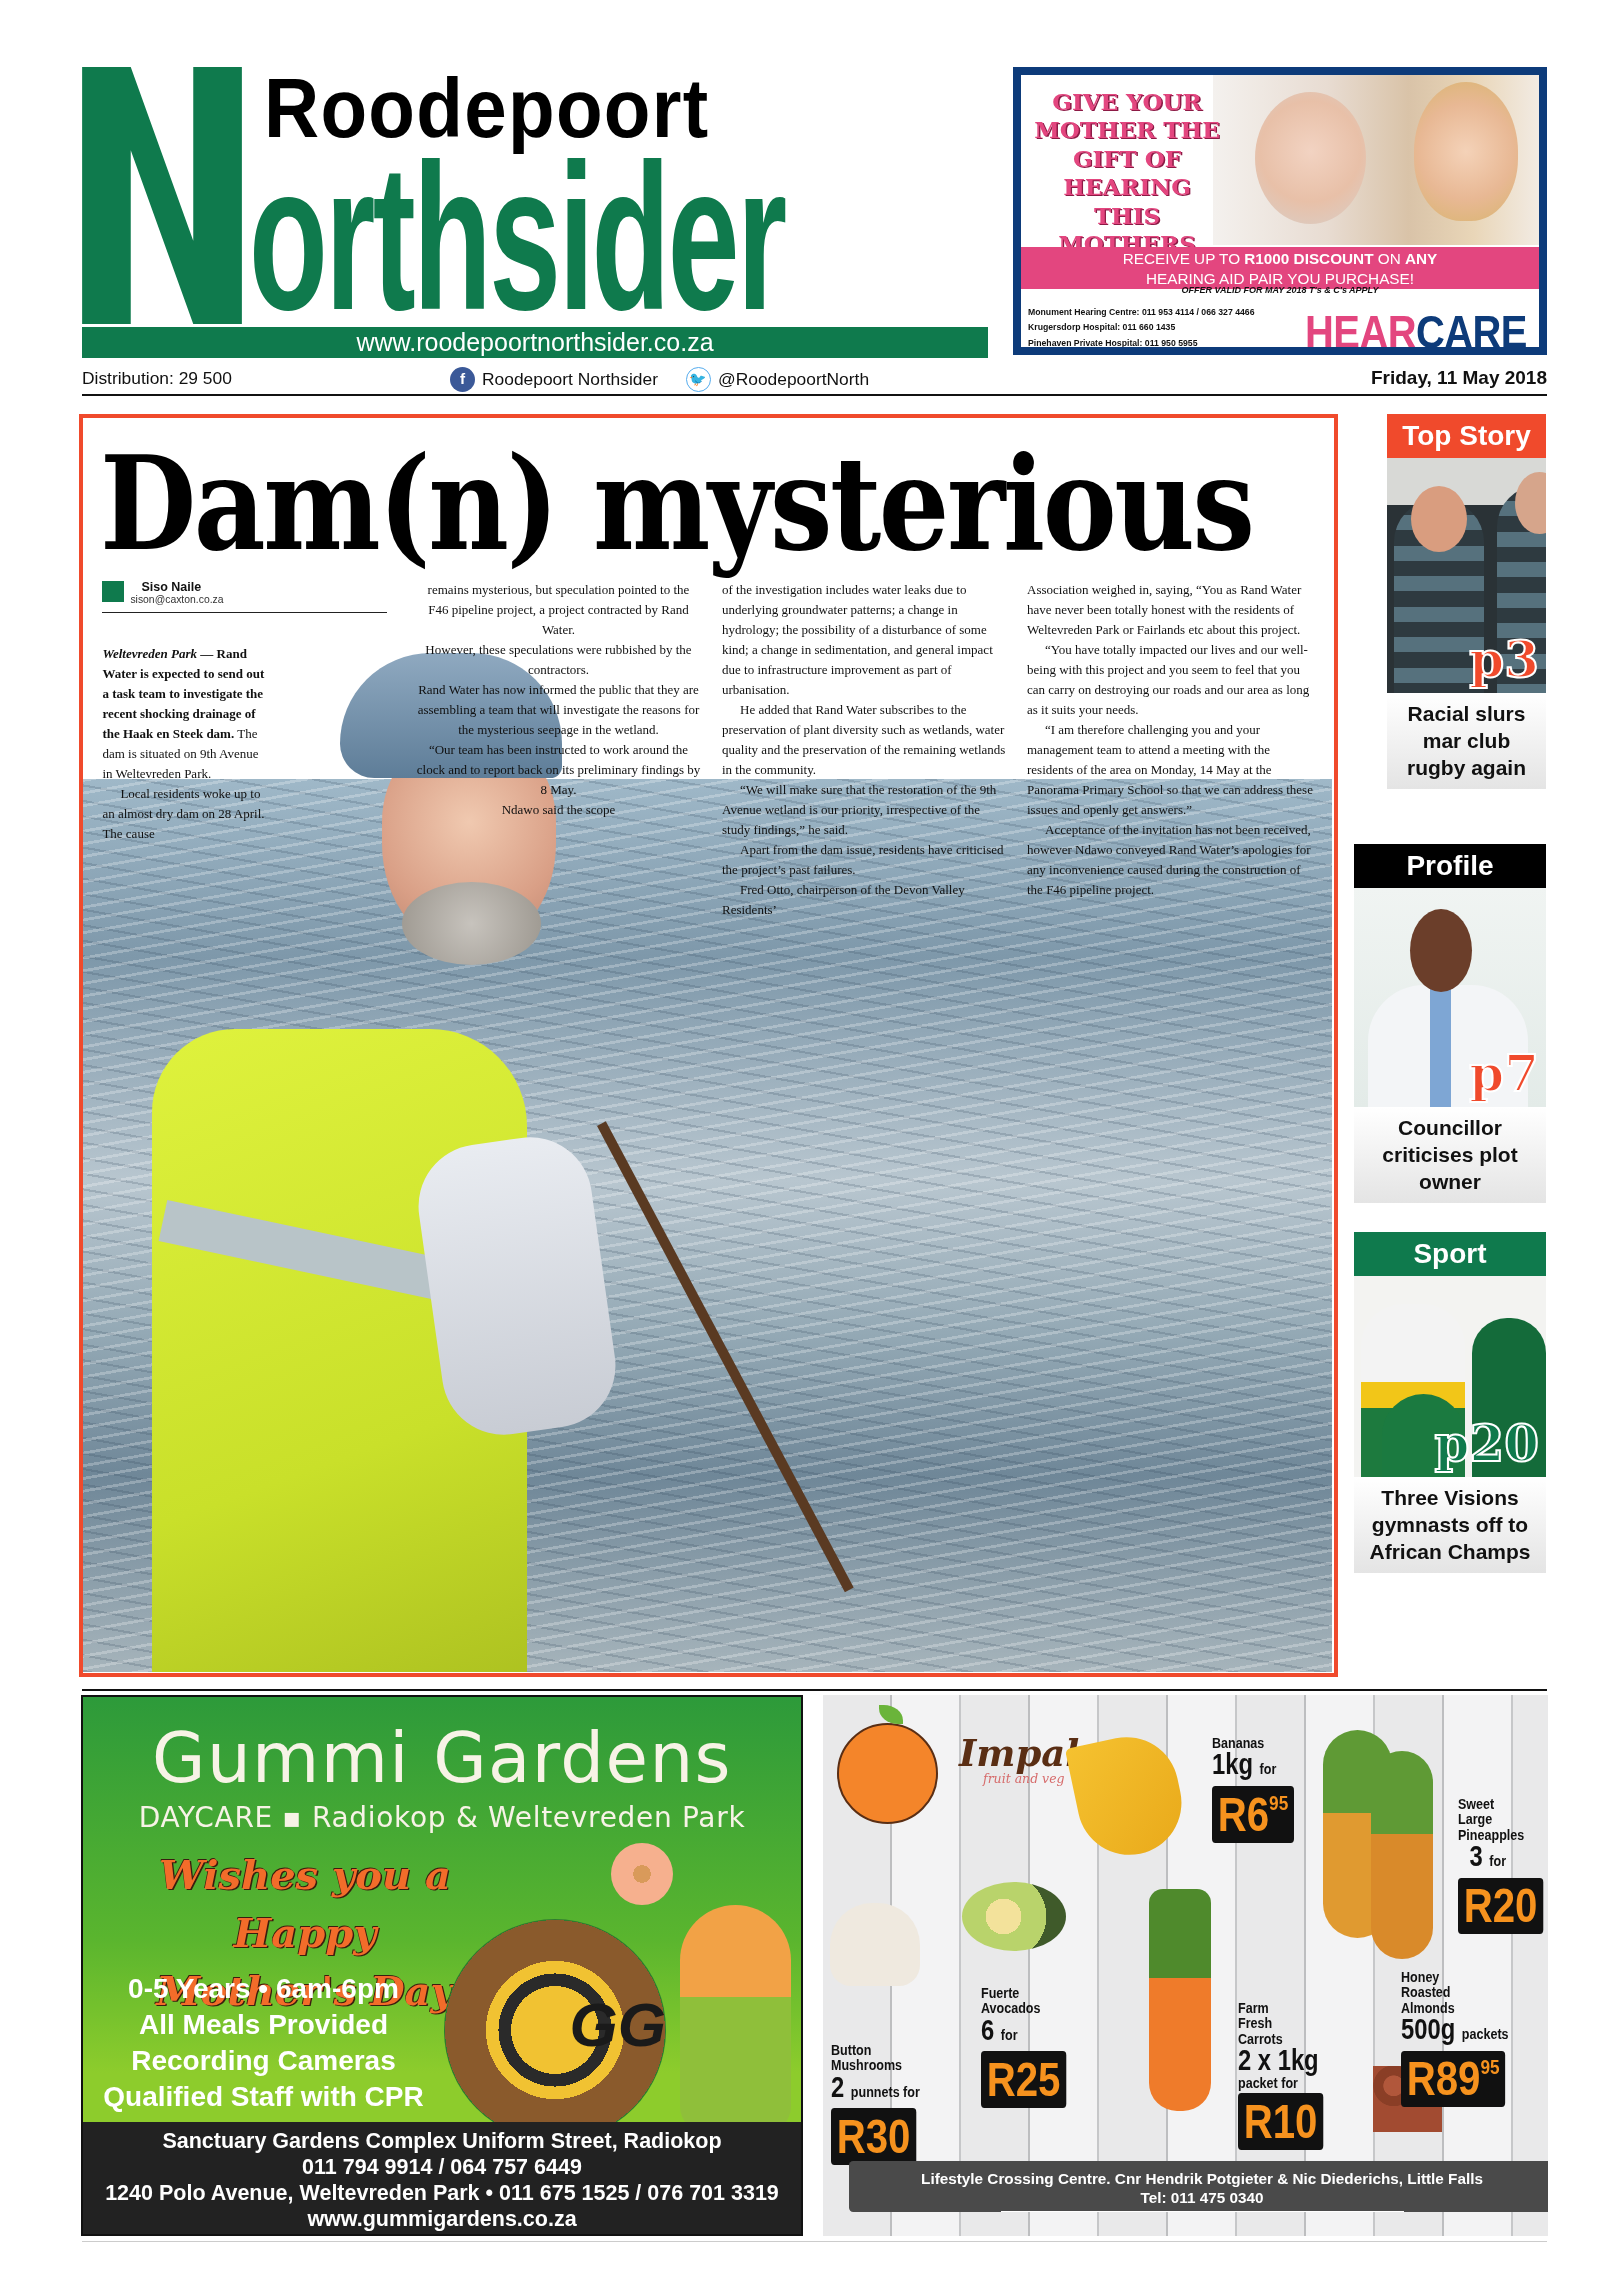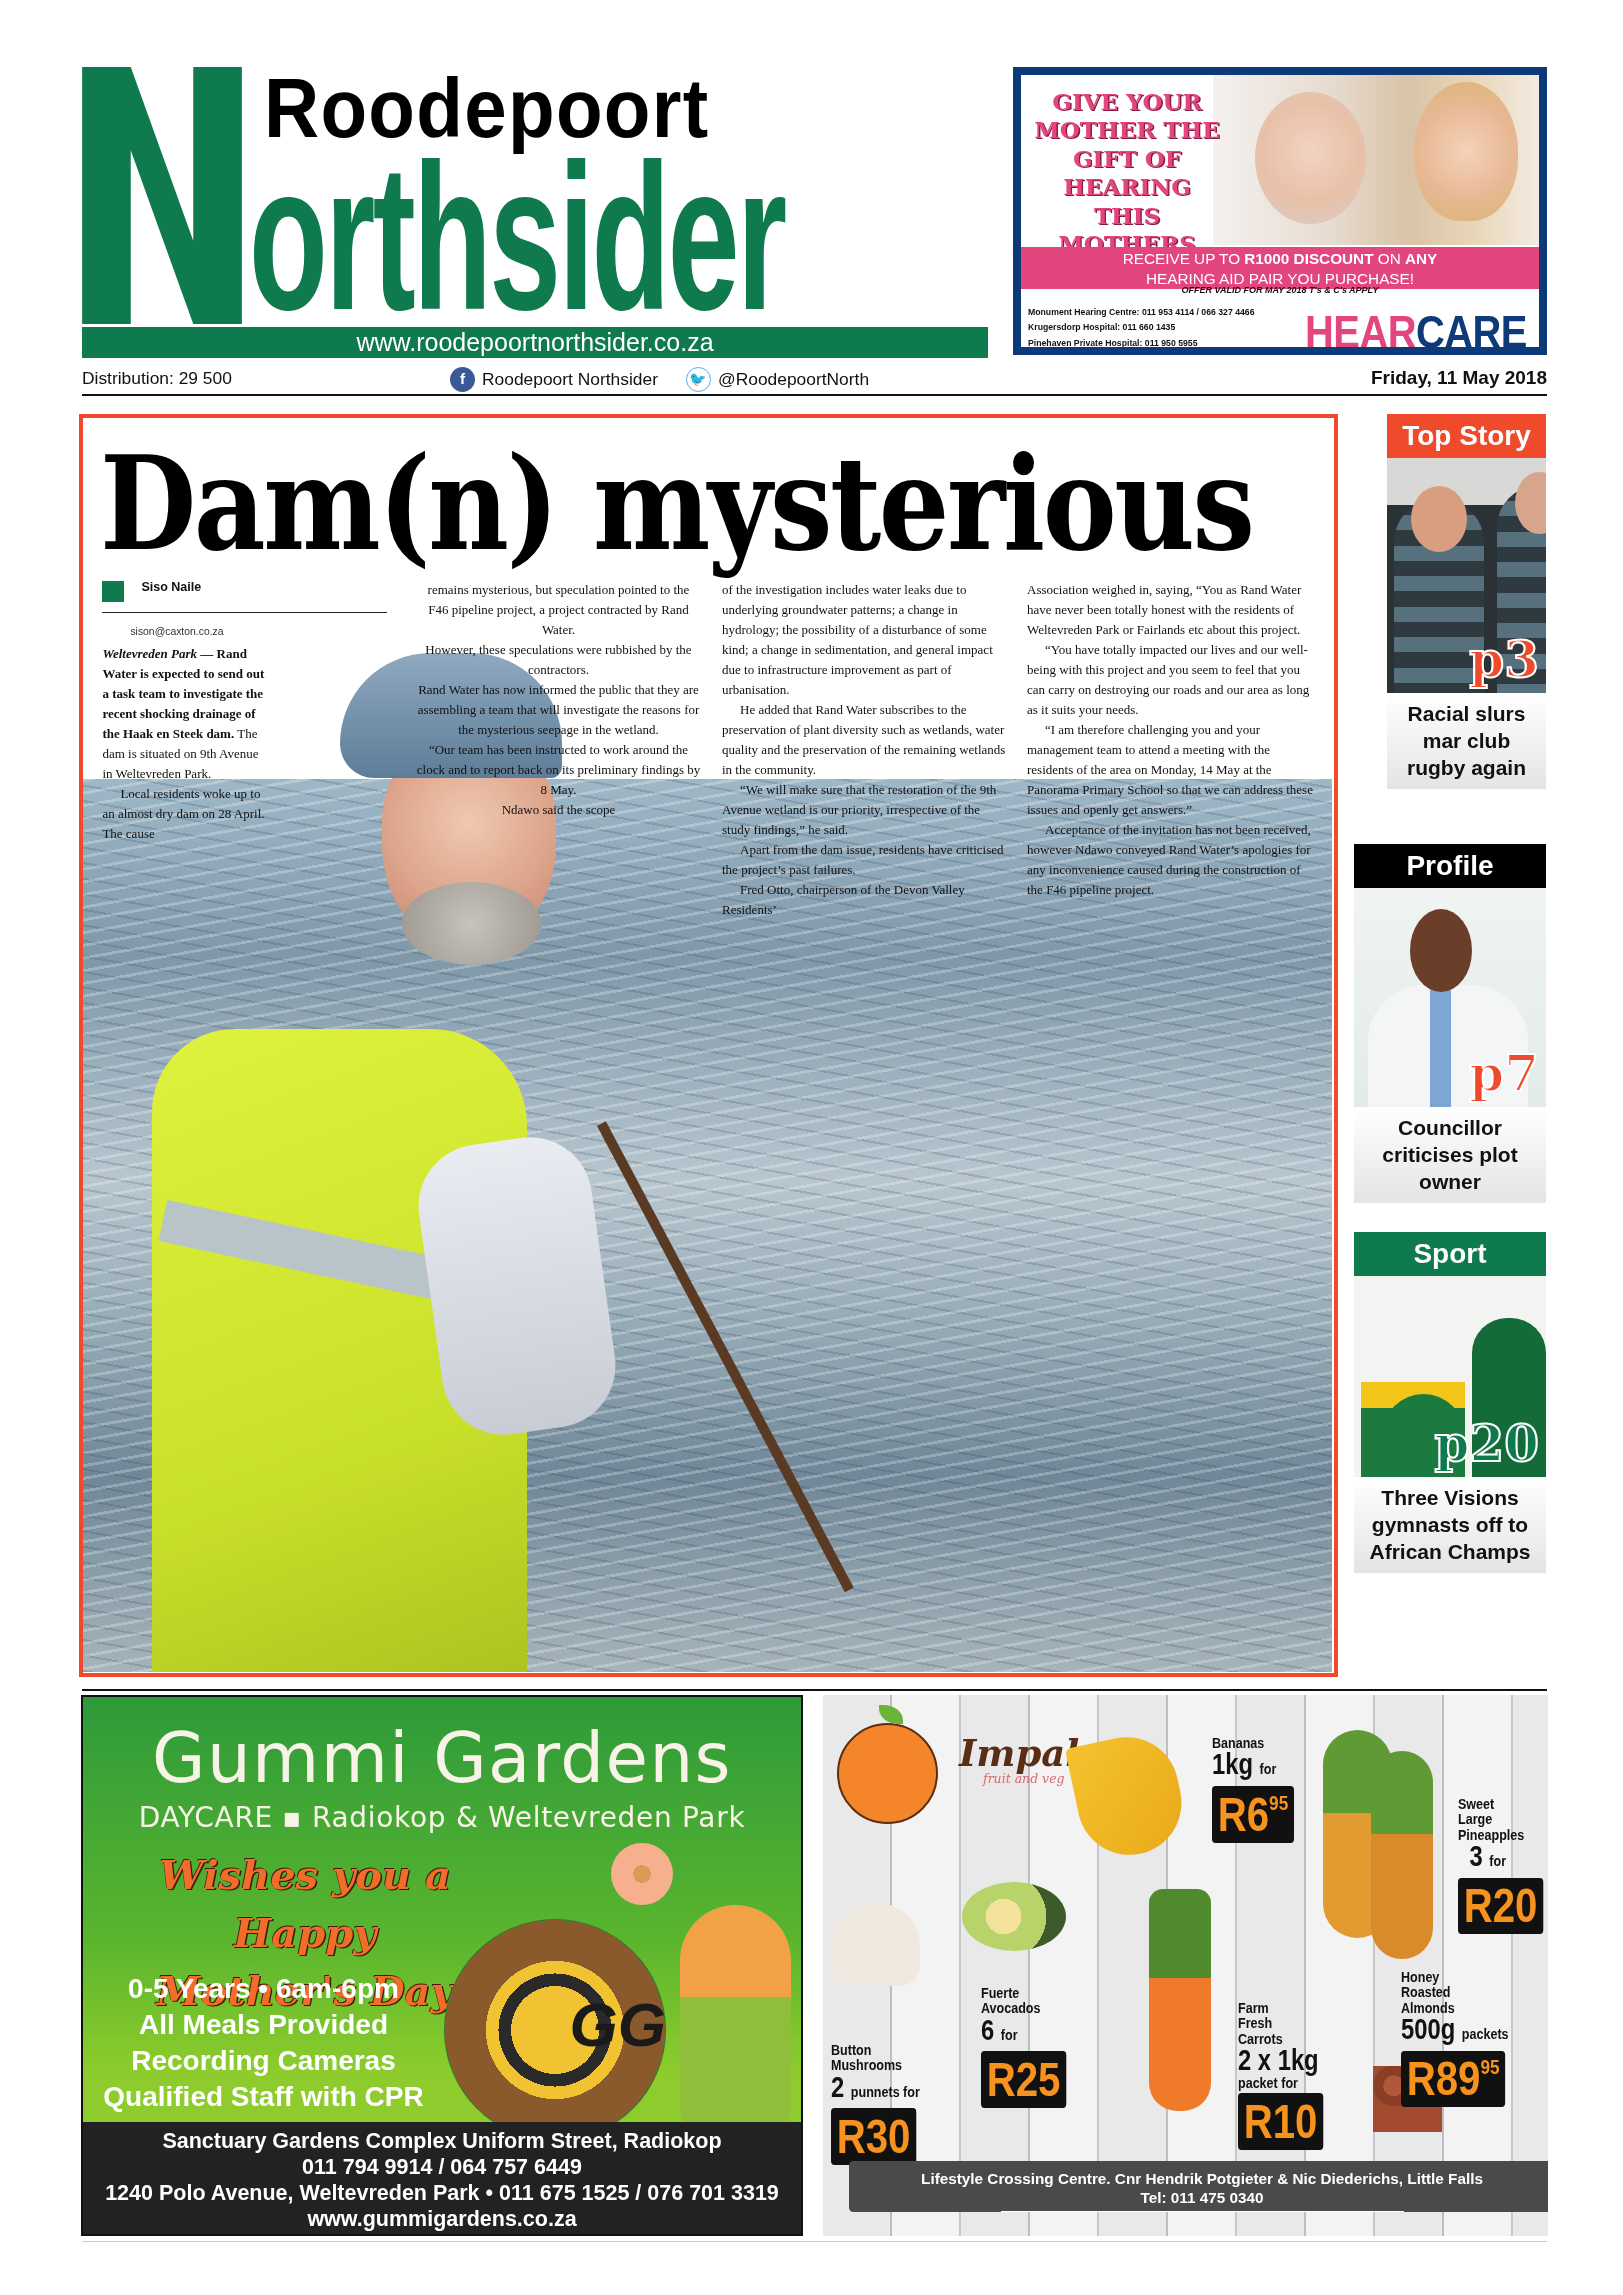--- a/index.html
+++ b/index.html
@@ -37,21 +37,21 @@
   .hc-logo { position: absolute; right: 12.5px; top: 229px; font-size: 47px; font-weight: bold; letter-spacing: -0.7px; transform: scaleX(0.85); transform-origin: right top; }
   .hc-logo .hear { color: #e3467f; }
   .hc-logo .care { color: #0d3b7a; }
 
   
   .story { position: absolute; left: 79px; top: 414px; width: 1259px; height: 1263px; border: 4.9px solid #f04a2c; }
   .headline { position: absolute; left: 16.7px; top: 21px; font-family: "DejaVu Serif", serif; font-weight: bold; font-size: 129px; letter-spacing: -2.8px; line-height: 1; color: #000; transform: scaleX(0.86); transform-origin: left top; white-space: nowrap; }
   .byline { position: absolute; left: 19.4px; top: 162px; width: 285px; height: 33px; border-bottom: 1.4px solid #222; }
   .byline .sq { position: absolute; left: 0; top: 1.4px; width: 22px; height: 21px; background: #0f7a4d; }
   .byline .name { position: absolute; left: 39px; top: 0px; font-weight: bold; font-size: 12.5px; }
-  .byline .email { position: absolute; left: 28px; top: 14px; font-size: 10.4px; color: #333; margin-top: 32px; }
+  .byline .email { position: absolute; left: 28px; top: 14px; font-size: 10.4px; color: #333; }
 
   .photo { position: absolute; left: 0; top: 361px; width: 1249px; height: 893px; overflow: hidden;
     background: linear-gradient(180deg, #9fb8c8 0%, #7e98aa 20%, #b8c6cf 45%, #94a9b5 62%, #6f8798 78%, #a6b4bb 100%); }
   .photo .water-texture { position: absolute; inset: 0; background:
       repeating-linear-gradient(170deg, rgba(255,255,255,0.25) 0 2.8px, transparent 2.8px 12.5px),
       repeating-linear-gradient(10deg, rgba(40,60,80,0.18) 0 2.1px, transparent 2.1px 15.3px); }
   .photo .vest { position: absolute; left: 69px; top: 250px; width: 375px; height: 694px; background: linear-gradient(160deg, #dff23d 0%, #c9e02a 60%, #a9bd1f 100%); border-radius: 83px 97px 0 0; }
   .photo .sleeve { position: absolute; left: 347px; top: 361px; width: 174px; height: 292px; background: linear-gradient(180deg, #e9ecf1, #c8ccd4); border-radius: 62px; transform: rotate(-8deg); }
   .photo .stripe { position: absolute; left: 76px; top: 458px; width: 361px; height: 42px; background: #b8c4c8; transform: rotate(12deg); }
   .photo .stick { position: absolute; left: 514px; top: 347px; width: 9.7px; height: 528px; background: #5a3a22; transform: rotate(-28deg); transform-origin: top left; }

